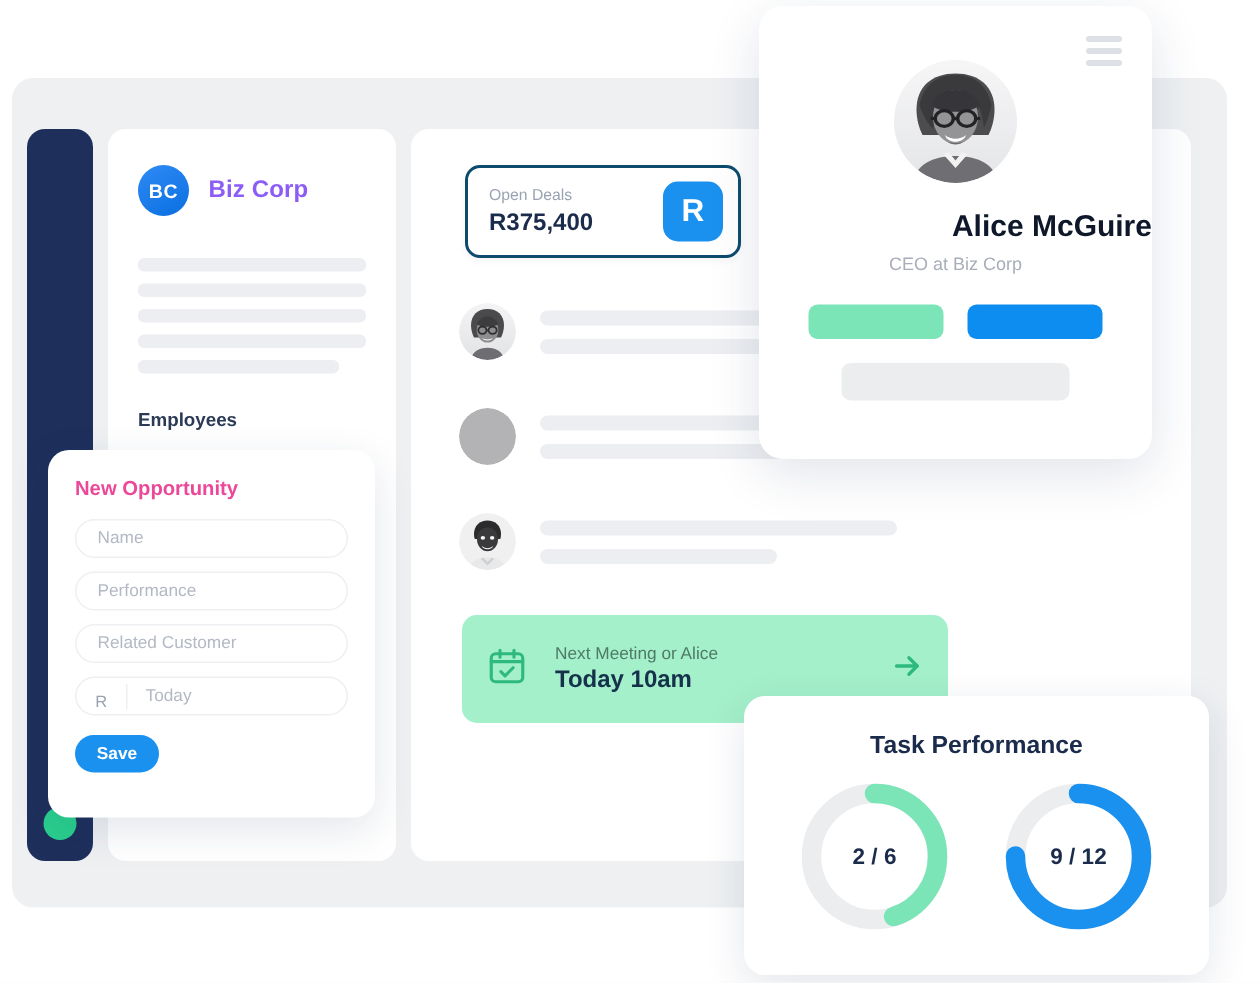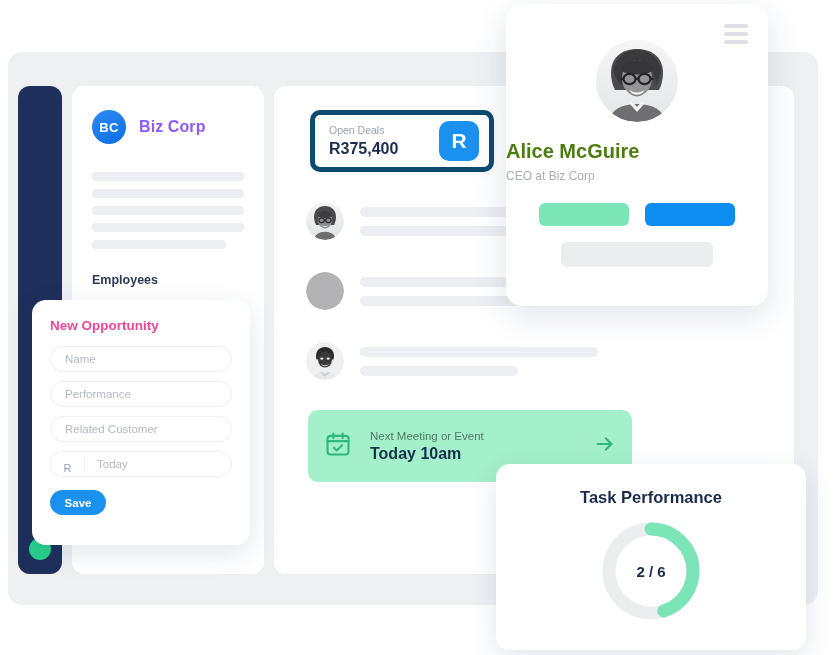--- a/index.html
+++ b/index.html
@@ -90,21 +90,21 @@
     border-radius: 12px;
     z-index: 2;
   }
 
   
   .deals-card {
     position: absolute;
     left: 36px; top: 24px;
     width: 184px; height: 62px;
     background: #fff;
-    border: 5px solid #0c4a6e;
+    border: 2px solid #0c4a6e;
     border-radius: 10px;
     box-shadow: 0 2px 6px rgba(30,47,92,.05);
     display: flex; align-items: center;
     padding: 0 10px 0 14px;
     justify-content: space-between;
   }
   .deals-label { font-size: 10.5px; color: #9aa3b2; margin-bottom: 4px; }
   .deals-value { font-size: 16px; font-weight: bold; color: #1a2b4b; }
   .deals-icon {
     width: 40px; height: 40px; border-radius: 10px;
@@ -156,25 +156,25 @@
   .hamburger span {
     display: block; height: 3.5px; border-radius: 2px;
     background: #dde0e6; margin-bottom: 4.5px;
   }
   .profile-avatar {
     width: 82px; height: 82px; border-radius: 50%;
     margin: 36px auto 0; overflow: hidden;
     background: #f2f3f5;
   }
   .profile-name {
-    text-align: left; margin-top: 18px;
-    font-size: 20px; font-weight: bold; color: #4d7c0f;
+    text-align: right; margin-top: 18px;
+    font-size: 20px; font-weight: bold; color: #0f172a;
   }
   .profile-role {
-    margin-top: 6px;
+    text-align: center; margin-top: 6px;
     font-size: 12px; color: #a8aeb9;
   }
   .profile-actions {
     display: flex; justify-content: center; gap: 16px;
     margin-top: 20px;
   }
   .btn-green { width: 90px; height: 23px; border-radius: 6px; background: #7be5b8; border: none; }
   .btn-blue  { width: 90px; height: 23px; border-radius: 6px; background: #0d8df0; border: none; }
   .profile-skel {
     width: 152px; height: 25px; border-radius: 6px;
@@ -358,21 +358,21 @@
     <div class="meeting-banner">
       <span>
         <svg width="28" height="28" viewBox="0 0 24 24" fill="none" stroke="#2eb97f" stroke-width="1.8" stroke-linecap="round" stroke-linejoin="round">
           <rect x="3" y="5" width="18" height="16" rx="2.5"></rect>
           <path d="M3 9.5h18"></path>
           <path d="M8 3v4M16 3v4"></path>
           <path d="M8.5 15.2l2.4 2.4 4.6-4.6"></path>
         </svg>
       </span>
       <div class="meeting-text-wrap">
-        <div class="meeting-sub">Next Meeting or Event</div>
+        <div class="meeting-sub">Next Meeting or Alice</div>
         <div class="meeting-title">Today 10am</div>
       </div>
       <span>
         <svg width="22" height="22" viewBox="0 0 24 24" fill="none" stroke="#2eb97f" stroke-width="2.4" stroke-linecap="round" stroke-linejoin="round">
           <path d="M4 12h15"></path>
             <path d="M13 6l6 6-6 6"></path>
         </svg>
       </span>
     </div>
   </div>
@@ -440,17 +440,24 @@
     <div class="donuts">
 
       <div class="donut">
         <svg width="104" height="104" viewBox="0 0 104 104">
           <circle cx="52" cy="52" r="42" fill="none" stroke="#ebedef" stroke-width="13"></circle>
           <circle id="arc-green" cx="52" cy="52" r="42" fill="none" stroke="#7be5b8" stroke-width="13" stroke-linecap="round" transform="rotate(-90 52 52)" stroke-dasharray="118.75220230569418 263.89378290154264"></circle>
         </svg>
         <div class="donut-label">2 / 6</div>
       </div>
 
+      <div class="donut">
+        <svg width="104" height="104" viewBox="0 0 104 104">
+          <circle cx="52" cy="52" r="42" fill="none" stroke="#ebedef" stroke-width="13"></circle>
+          <circle id="arc-blue" cx="52" cy="52" r="42" fill="none" stroke="#1b91ef" stroke-width="13" stroke-linecap="round" transform="rotate(-90 52 52)" stroke-dasharray="197.92033717615698 263.89378290154264"></circle>
+        </svg>
+        <div class="donut-label">9 / 12</div>
+      </div>
 
     </div>
   </div>
 
 </div>
 
 </body></html>

